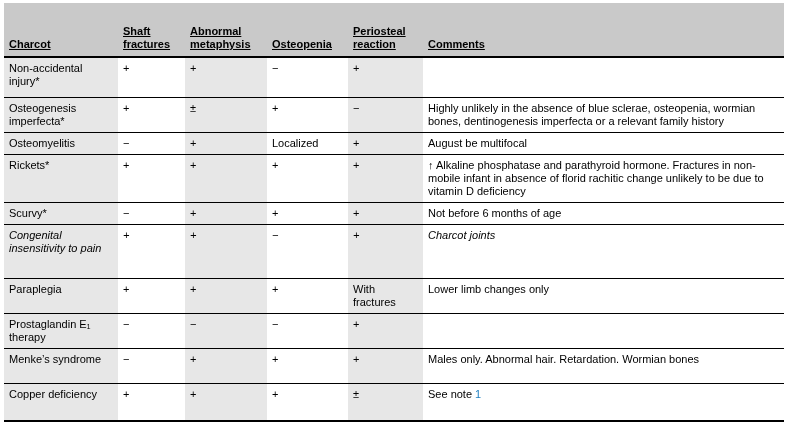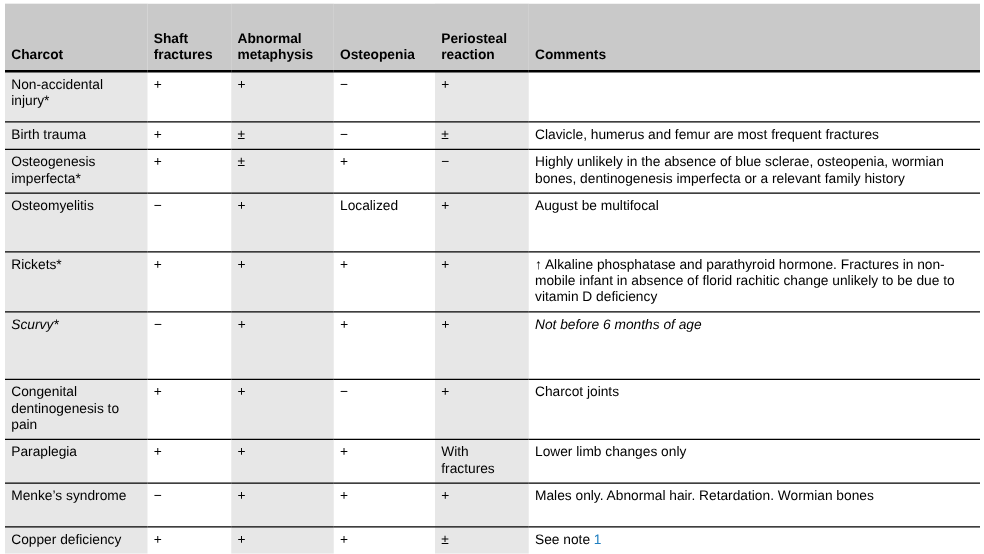--- a/index.html
+++ b/index.html
@@ -25,20 +25,21 @@
   col.c-osteopenia{width:81px;}
   col.c-periosteal{width:75px;}
   col.c-comments{width:auto;}
   col.shaded{background-color:var(--stripe-bg);}
   thead th{
     background:var(--header-bg);
     text-align:left;vertical-align:bottom;
     font-weight:bold;
     padding:22px 5px 5px 5px;
     border-bottom:2px solid #000;
+    text-decoration:underline;
   }
   thead tr{height:37px;}
   thead th:first-child{padding-left:5px;}
   tbody td{
     vertical-align:top;
     padding:4px 5px 4px 5px;
     border-bottom:1px solid #000;
   }
   tbody td:first-child{padding-left:5px;}
   tbody tr:last-child td{border-bottom:2px solid #000;}
@@ -77,28 +78,20 @@
     <tbody>
         <tr>
     <td><span>Non-accidental injury*</span></td>
     <td><span>+</span></td>
     <td><span>+</span></td>
     <td><span>−</span></td>
     <td><span>+</span></td>
     <td><span></span><span class="note-link"></span></td>
   </tr>
         <tr>
-    <td><span>Birth trauma</span></td>
-    <td><span>+</span></td>
-    <td><span>±</span></td>
-    <td><span>−</span></td>
-    <td><span>±</span></td>
-    <td><span>Clavicle, humerus and femur are most frequent fractures</span><span class="note-link"></span></td>
-  </tr>
-        <tr>
     <td><span>Osteogenesis imperfecta*</span></td>
     <td><span>+</span></td>
     <td><span>±</span></td>
     <td><span>+</span></td>
     <td><span>−</span></td>
     <td><span>Highly unlikely in the absence of blue sclerae, osteopenia, wormian bones, dentinogenesis imperfecta or a relevant family history</span><span class="note-link"></span></td>
   </tr>
         <tr>
     <td><span>Osteomyelitis</span></td>
     <td><span>−</span></td>
@@ -117,34 +110,42 @@
   </tr>
         <tr>
     <td><span>Scurvy*</span></td>
     <td><span>−</span></td>
     <td><span>+</span></td>
     <td><span>+</span></td>
     <td><span>+</span></td>
     <td><span>Not before 6 months of age</span><span class="note-link"></span></td>
   </tr>
         <tr>
-    <td><span>Congenital dentinogenesis to pain</span></td>
+    <td><span>Congenital insensitivity to pain</span></td>
     <td><span>+</span></td>
     <td><span>+</span></td>
     <td><span>−</span></td>
     <td><span>+</span></td>
     <td><span>Charcot joints</span><span class="note-link"></span></td>
   </tr>
         <tr>
     <td><span>Paraplegia</span></td>
     <td><span>+</span></td>
     <td><span>+</span></td>
     <td><span>+</span></td>
     <td><span>With fractures</span></td>
     <td><span>Lower limb changes only</span><span class="note-link"></span></td>
+  </tr>
+        <tr>
+    <td><span>Prostaglandin E₁ therapy</span></td>
+    <td><span>−</span></td>
+    <td><span>−</span></td>
+    <td><span>−</span></td>
+    <td><span>+</span></td>
+    <td><span></span><span class="note-link"></span></td>
   </tr>
         <tr>
     <td><span>Menke’s syndrome</span></td>
     <td><span>−</span></td>
     <td><span>+</span></td>
     <td><span>+</span></td>
     <td><span>+</span></td>
     <td><span>Males only. Abnormal hair. Retardation. Wormian bones</span><span class="note-link"></span></td>
   </tr>
         <tr>

